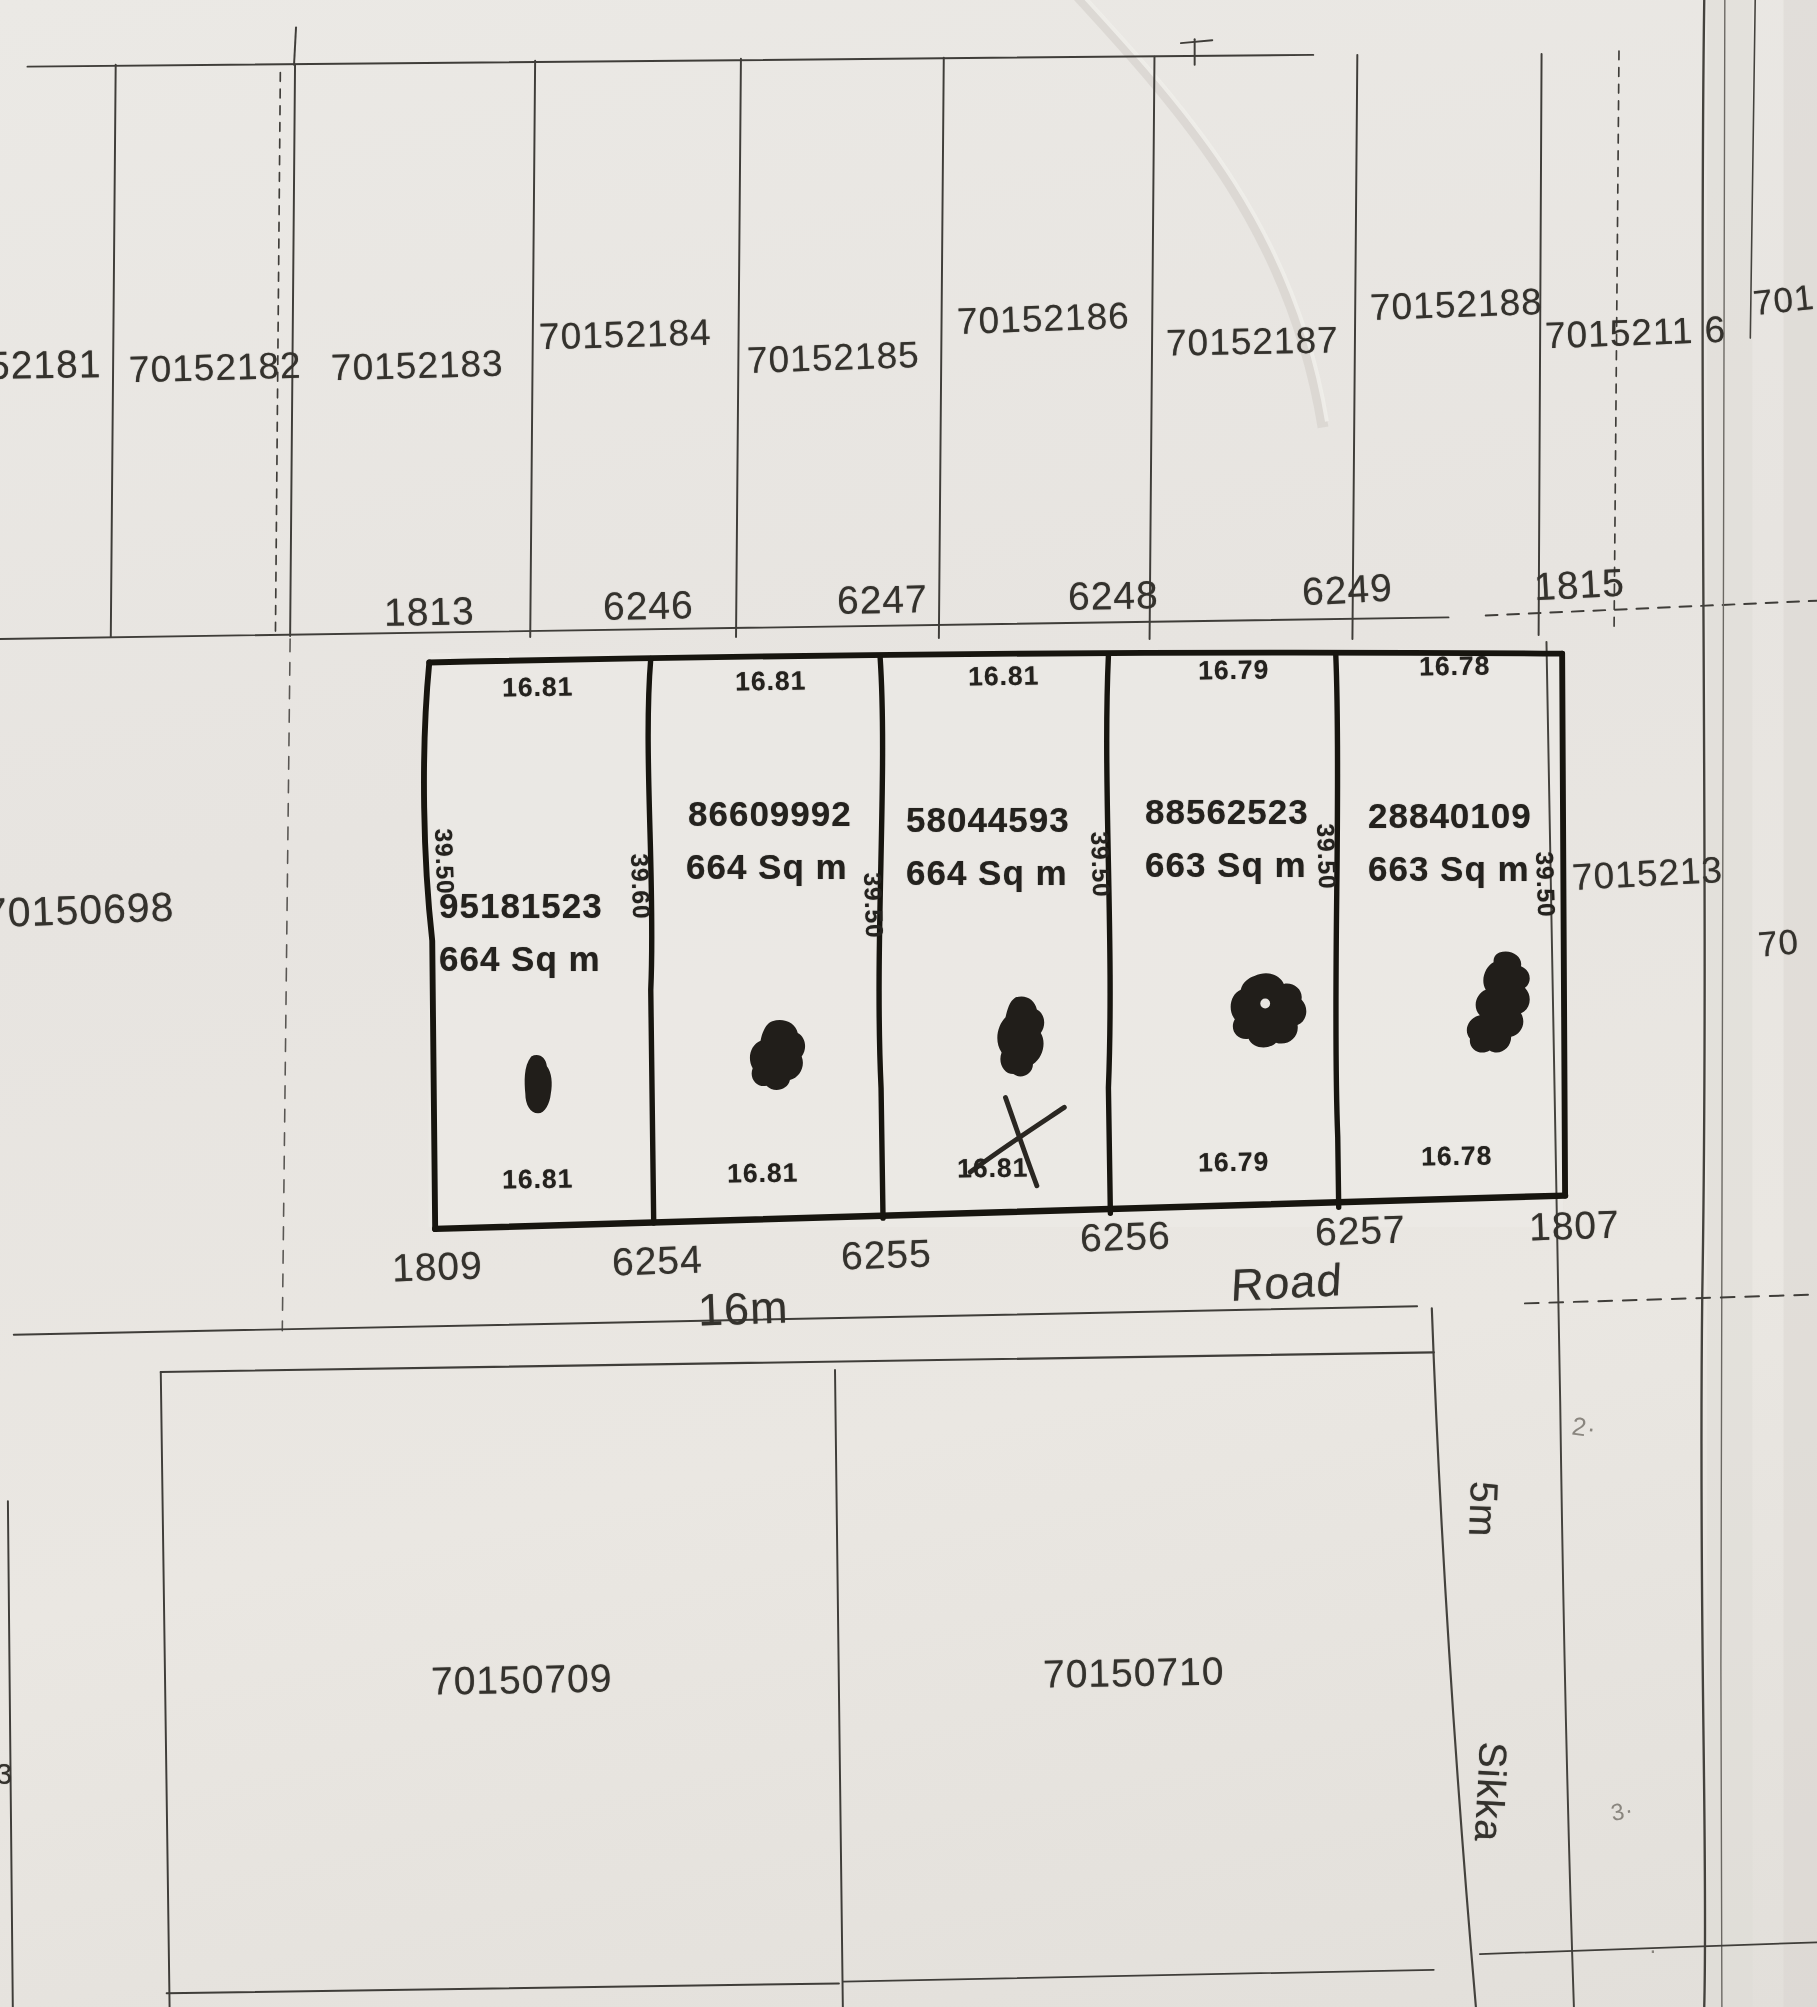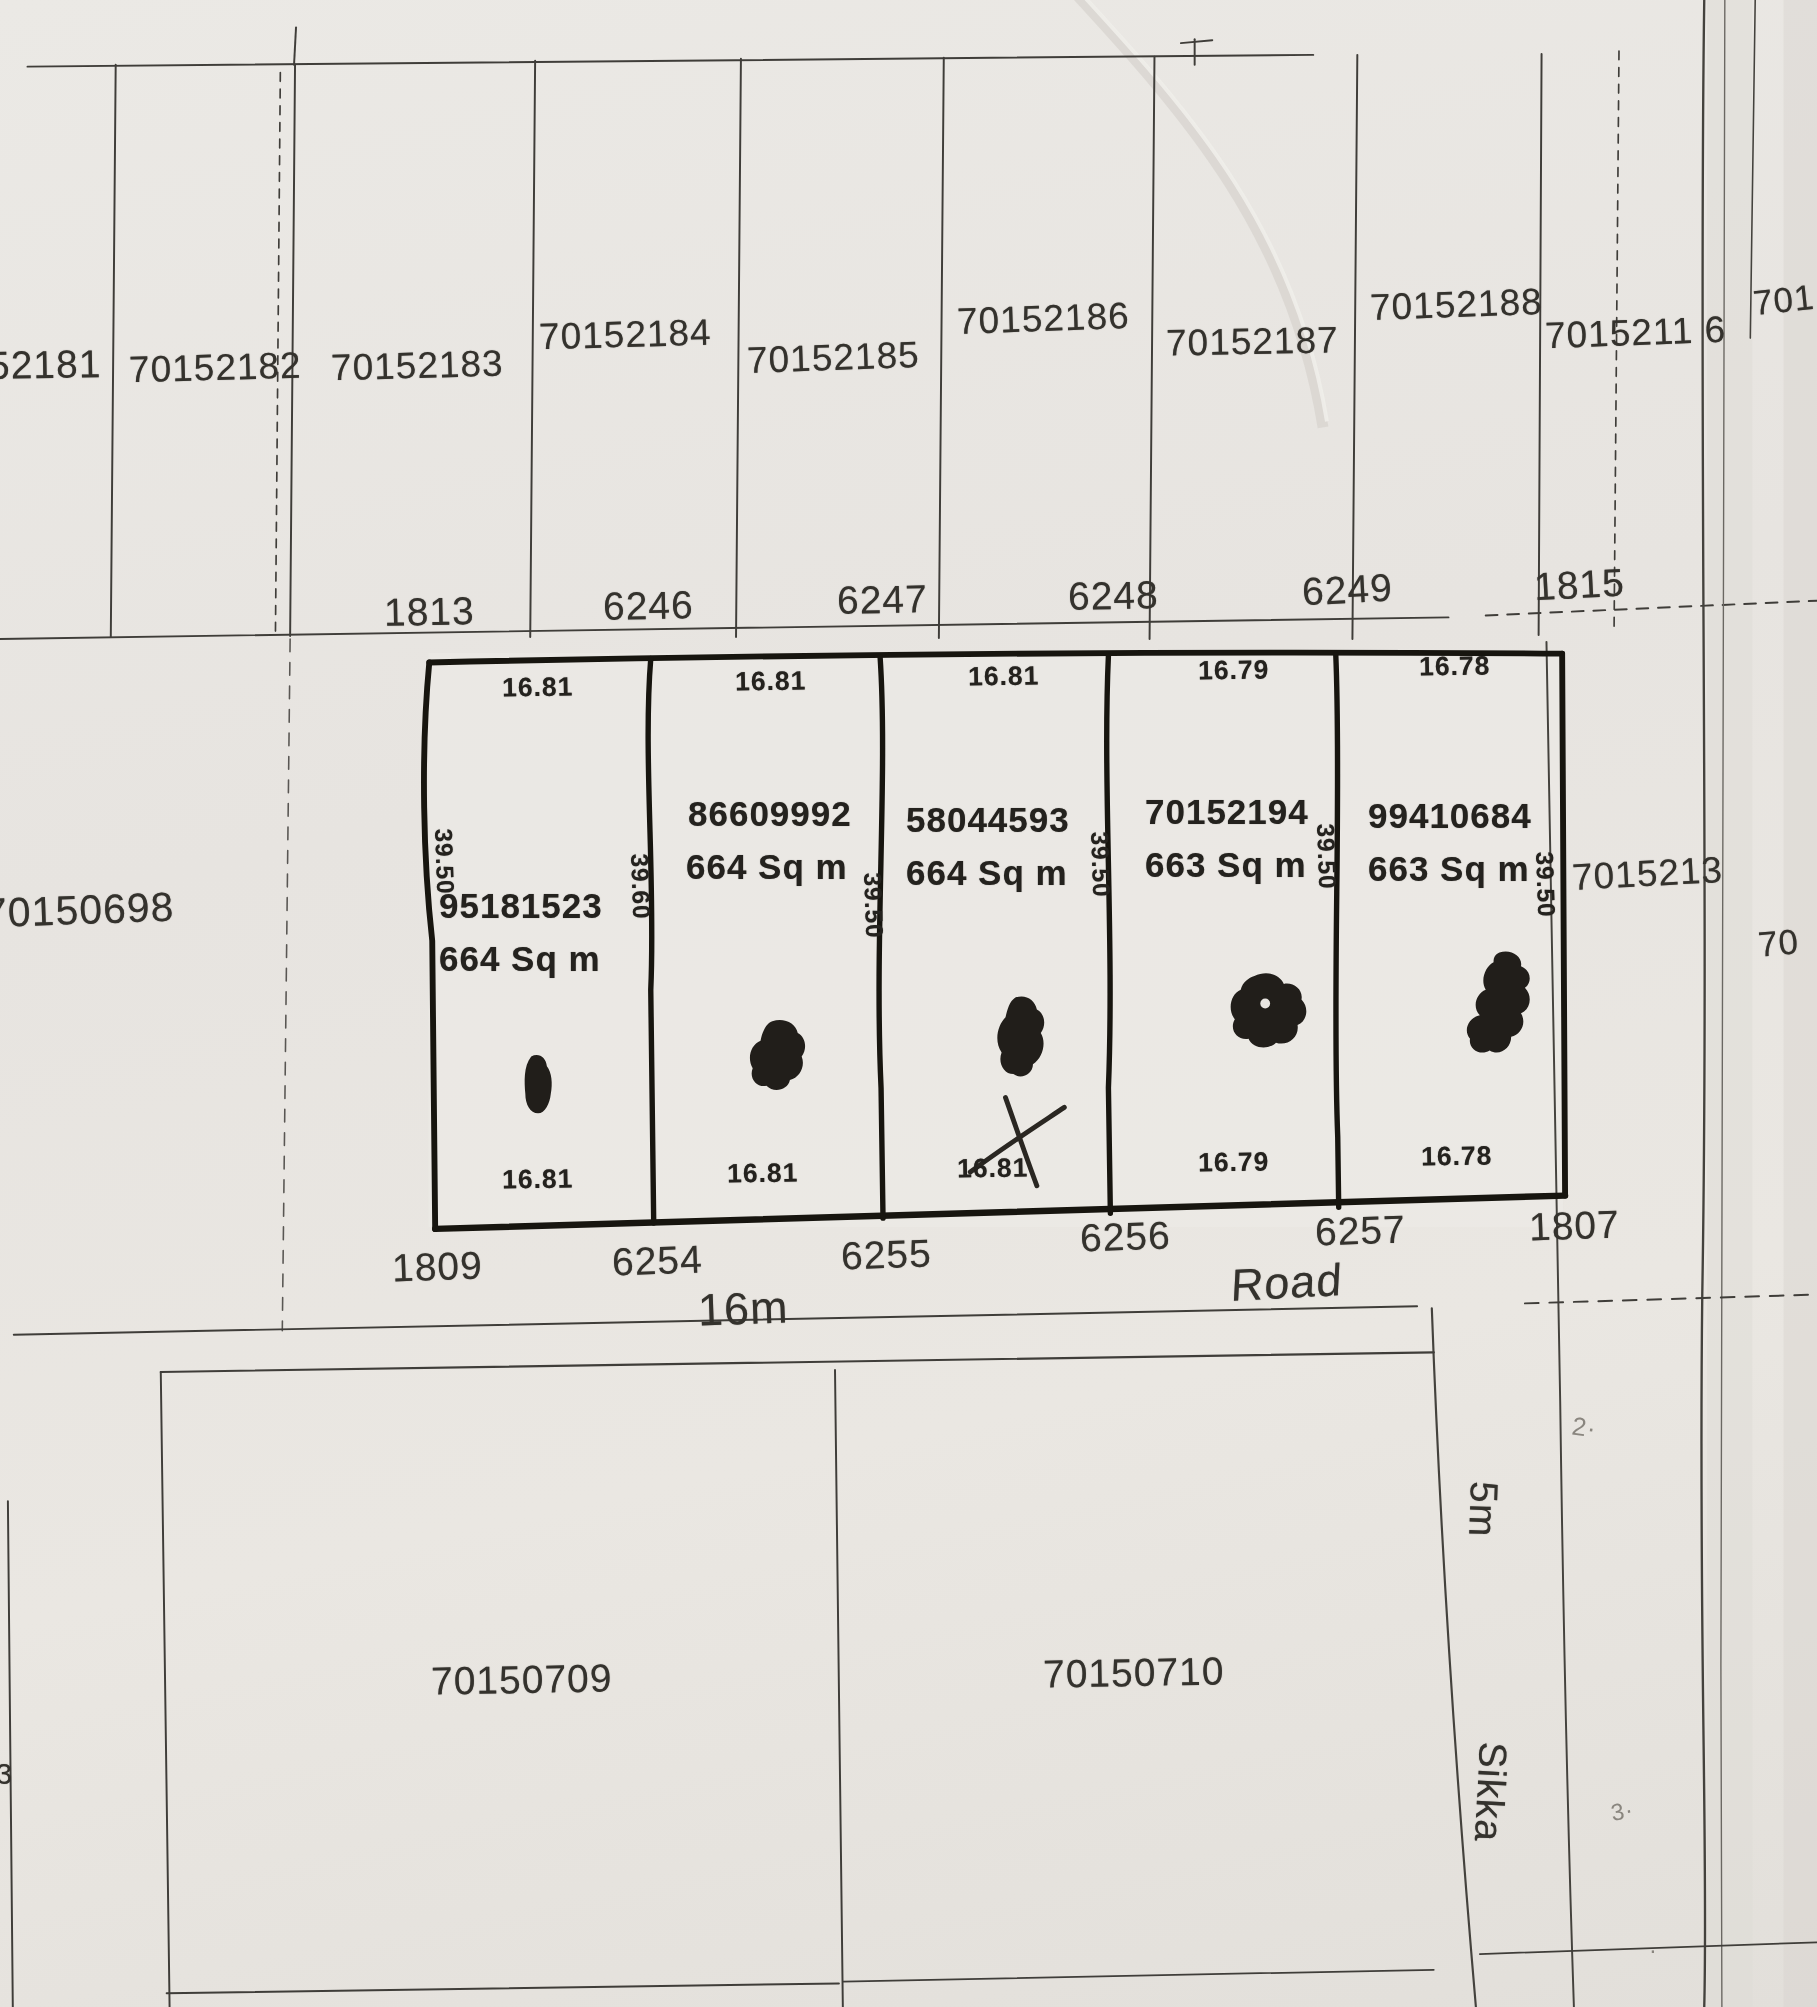--- a/index.html
+++ b/index.html
@@ -117,23 +117,23 @@
       <div class="lbl" style="left: 837px; top: 580px; font-size: 39px; transform: rotate(-1deg);">6247</div>
       <div class="lbl" style="left: 1068px; top: 576px; font-size: 39px; transform: rotate(-1deg);">6248</div>
       <div class="lbl" style="left: 1302px; top: 570px; font-size: 39px; transform: rotate(-3deg);">6249</div>
       <div class="lbl" style="left: 1534px; top: 565px; font-size: 39px; transform: rotate(-3deg);">1815</div>
       <div class="lbl bold" style="left: 439px; top: 888px; font-size: 35px;">95181523</div>
       <div class="lbl bold" style="left: 439px; top: 941px; font-size: 35px;">664 Sq m</div>
       <div class="lbl bold" style="left: 688px; top: 796px; font-size: 35px;">86609992</div>
       <div class="lbl bold" style="left: 686px; top: 849px; font-size: 35px;">664 Sq m</div>
       <div class="lbl bold" style="left: 906px; top: 802px; font-size: 35px;">58044593</div>
       <div class="lbl bold" style="left: 906px; top: 855px; font-size: 35px;">664 Sq m</div>
-      <div class="lbl bold" style="left: 1145px; top: 794px; font-size: 35px;">70152194</div>
+      <div class="lbl bold" style="left: 1145px; top: 794px; font-size: 35px;">88562523</div>
       <div class="lbl bold" style="left: 1145px; top: 847px; font-size: 35px;">663 Sq m</div>
-      <div class="lbl bold" style="left: 1368px; top: 798px; font-size: 35px;">99410684</div>
+      <div class="lbl bold" style="left: 1368px; top: 798px; font-size: 35px;">28840109</div>
       <div class="lbl bold" style="left: 1368px; top: 851px; font-size: 35px;">663 Sq m</div>
       <div class="lbl bold" style="left: 502px; top: 674px; font-size: 26.5px; transform: rotate(-1deg);">16.81</div>
       <div class="lbl bold" style="left: 735px; top: 668px; font-size: 26.5px; transform: rotate(-1deg);">16.81</div>
       <div class="lbl bold" style="left: 968px; top: 663px; font-size: 26.5px; transform: rotate(-1deg);">16.81</div>
       <div class="lbl bold" style="left: 1198px; top: 657px; font-size: 26.5px; transform: rotate(-1deg);">16.79</div>
       <div class="lbl bold" style="left: 1419px; top: 653px; font-size: 26.5px; transform: rotate(-1deg);">16.78</div>
       <div class="lbl bold" style="left: 502px; top: 1166px; font-size: 26.5px; transform: rotate(-1deg);">16.81</div>
       <div class="lbl bold" style="left: 727px; top: 1160px; font-size: 26.5px; transform: rotate(-1deg);">16.81</div>
       <div class="lbl bold" style="left: 957px; top: 1155px; font-size: 26.5px; transform: rotate(-1deg);">16.81</div>
       <div class="lbl bold" style="left: 1198px; top: 1149px; font-size: 26.5px; transform: rotate(-1deg);">16.79</div>

